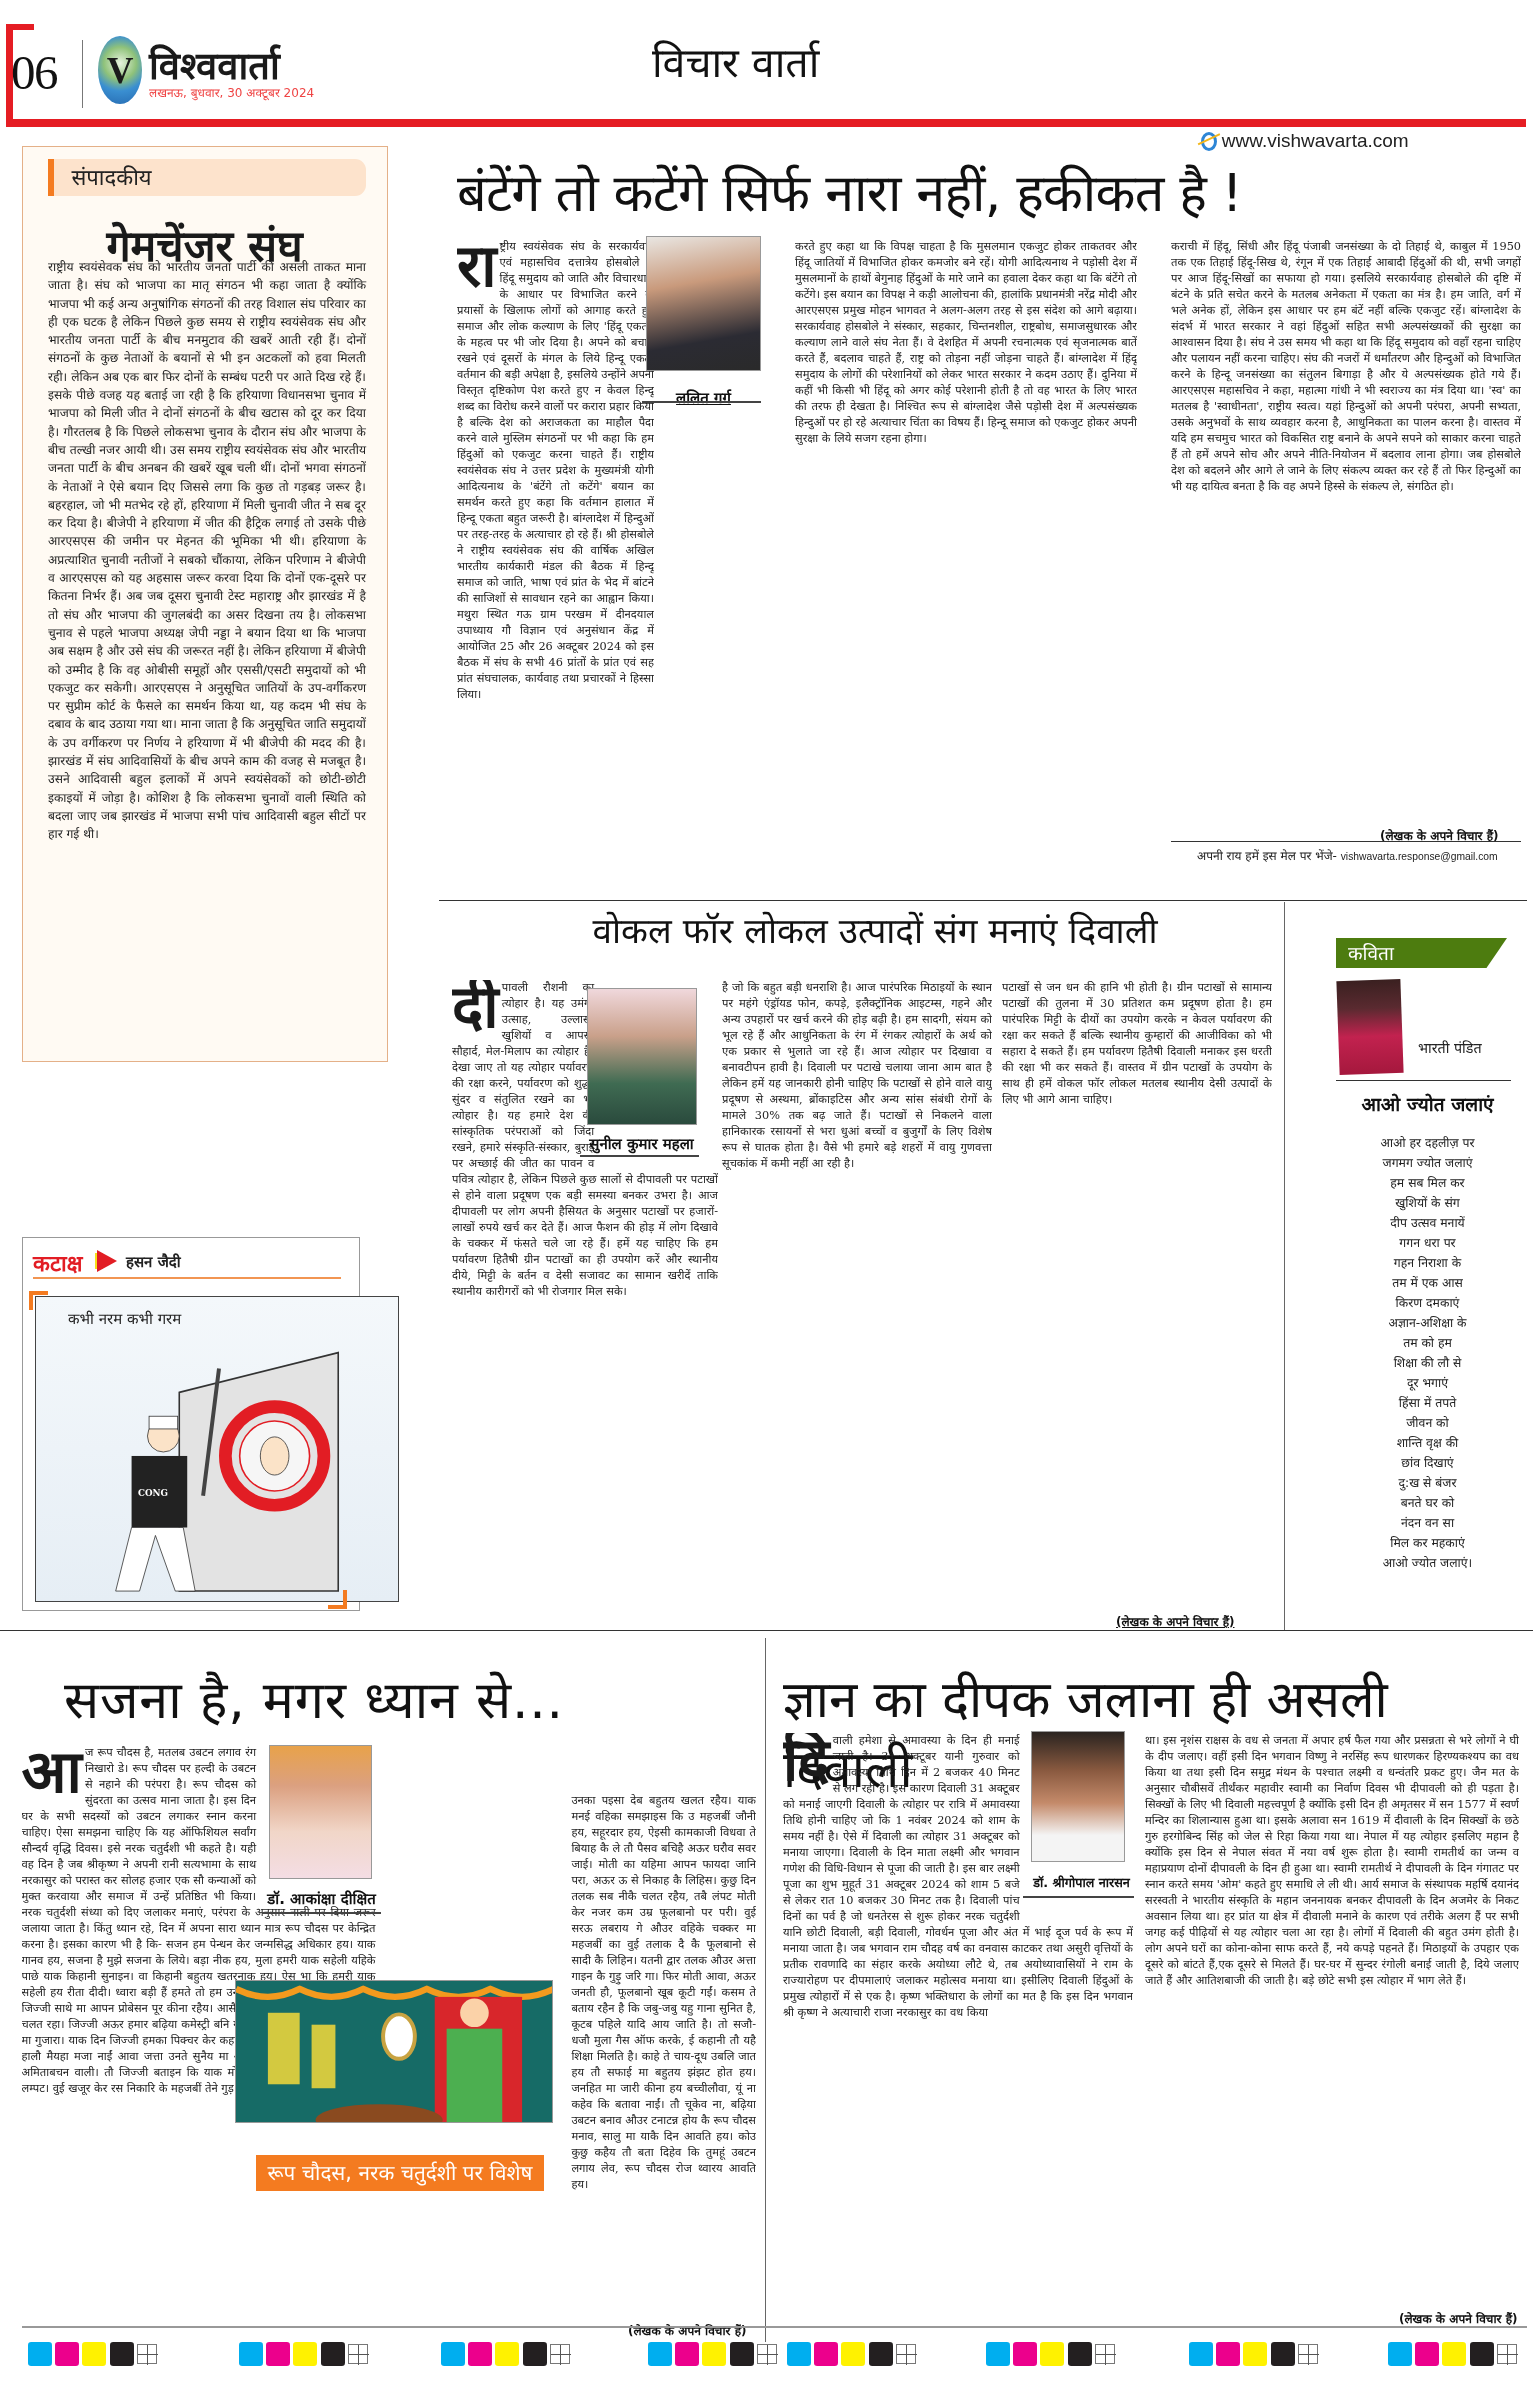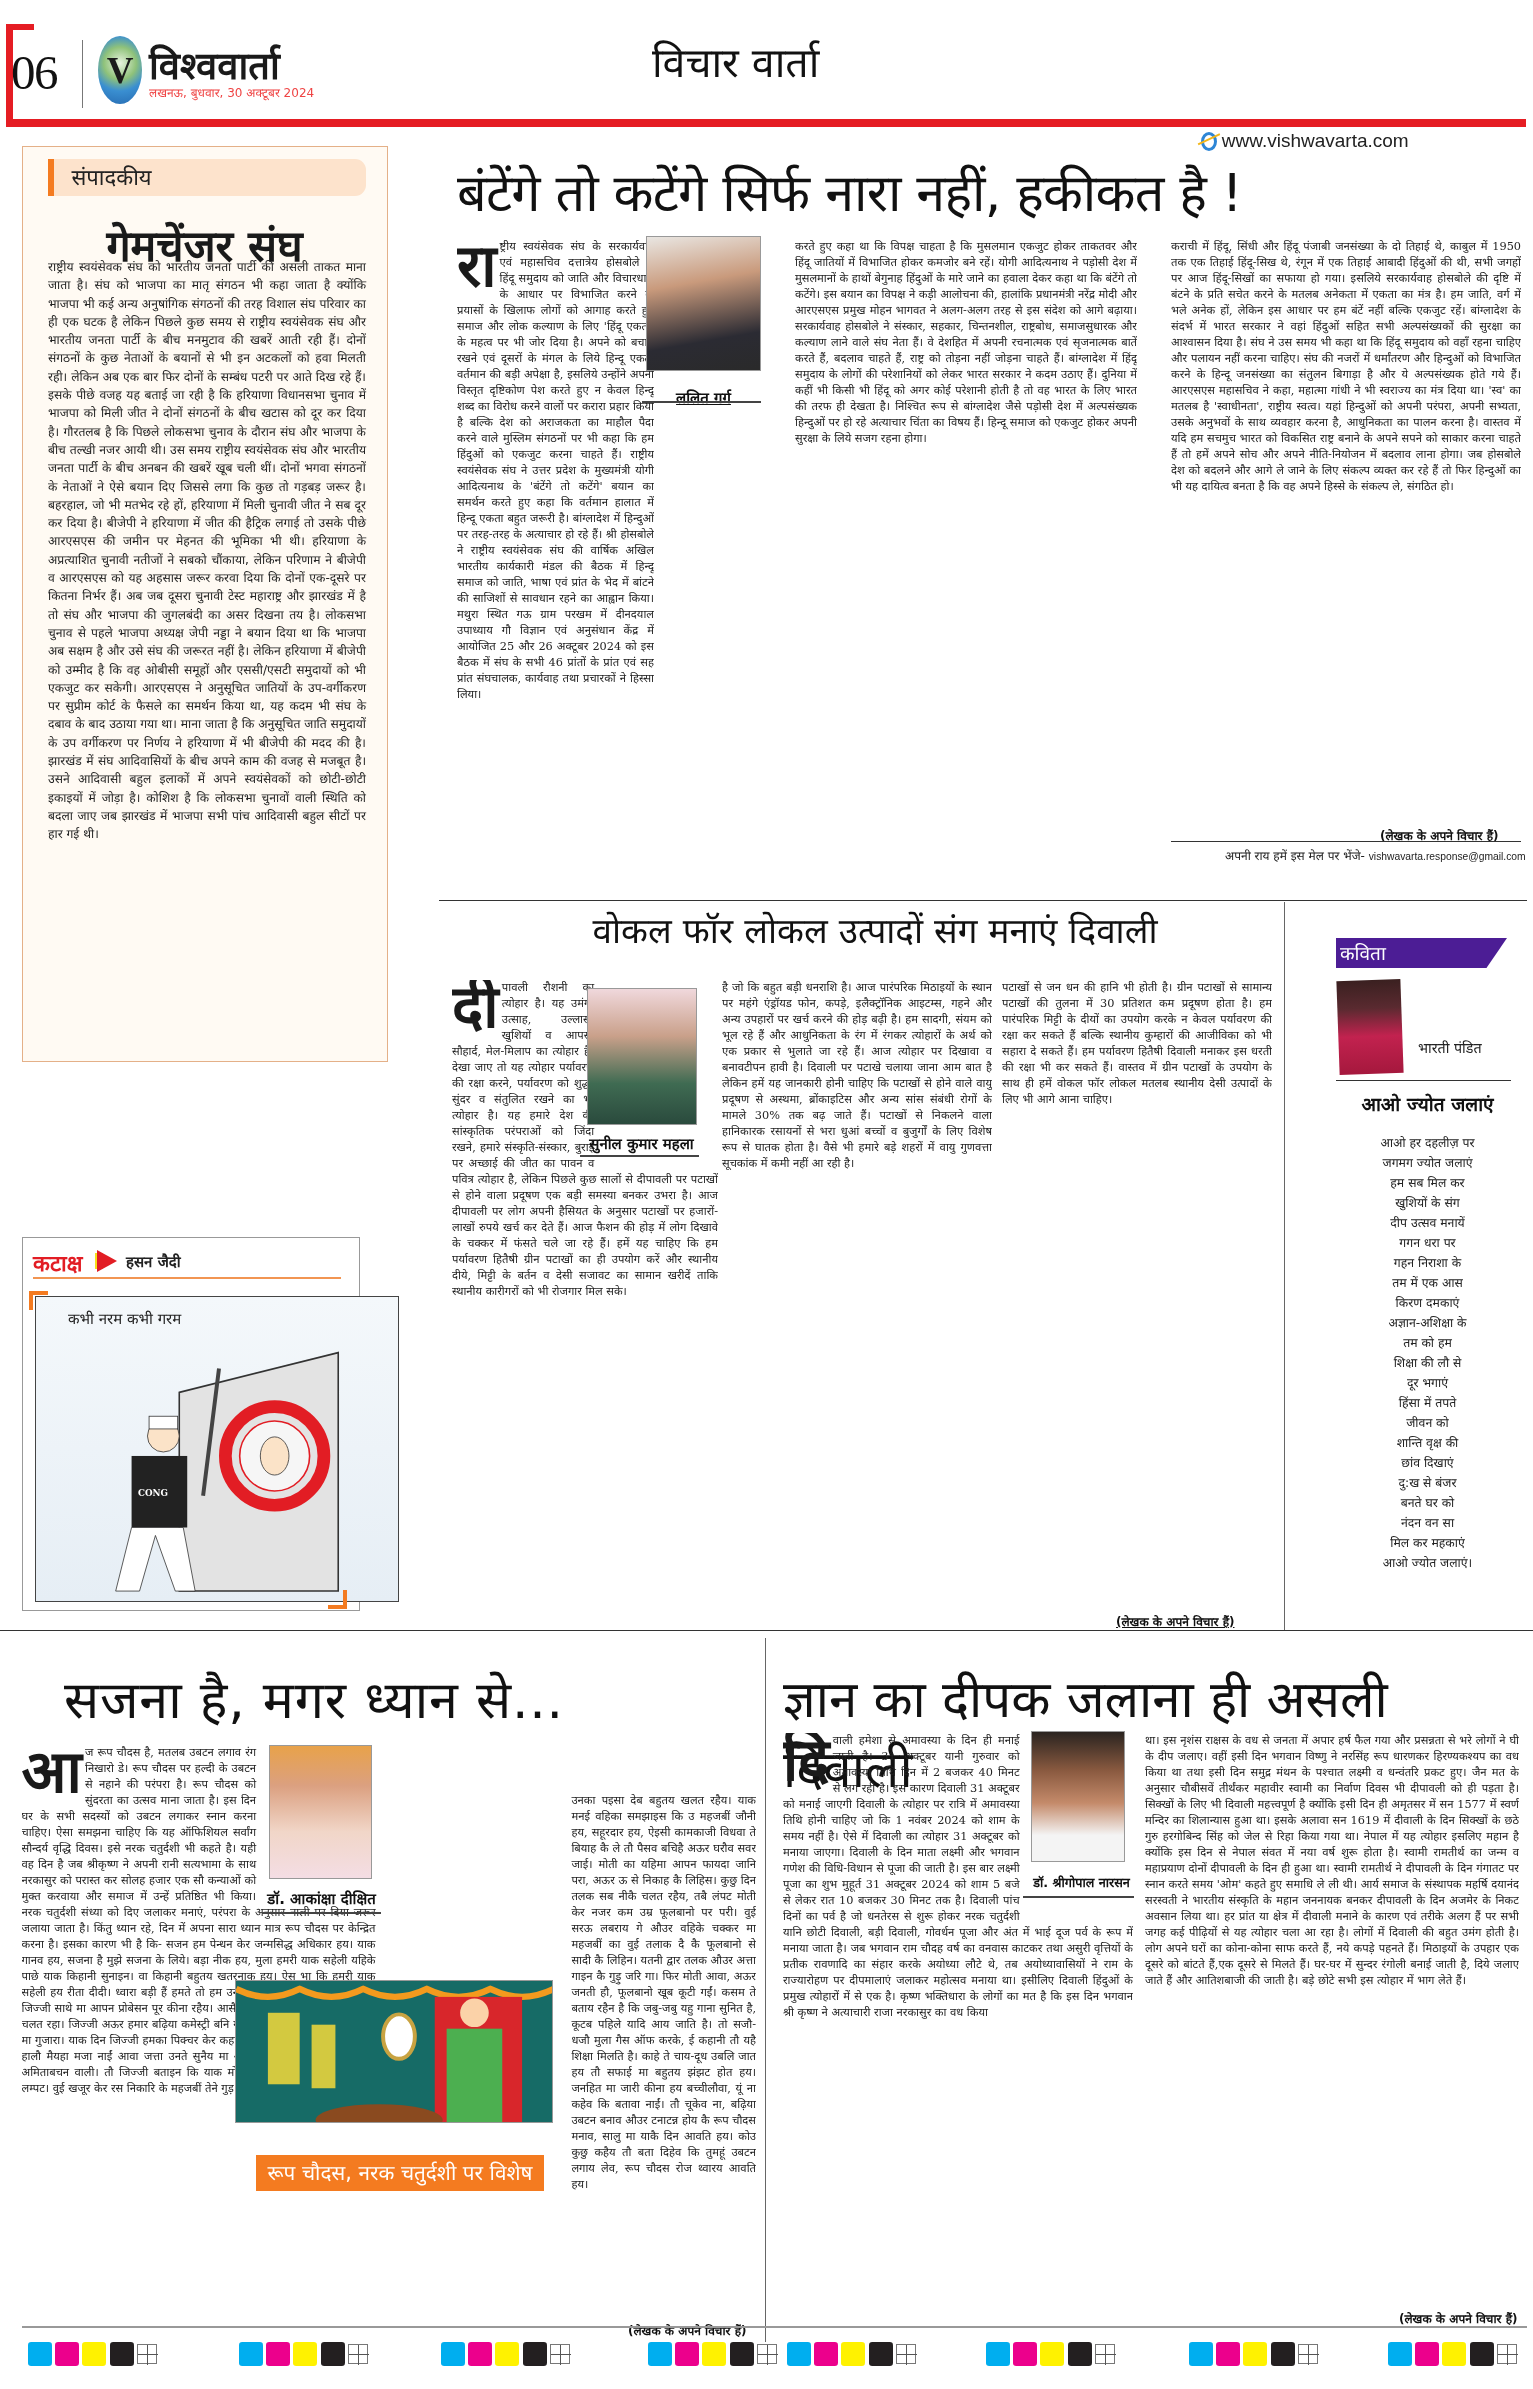--- a/index.html
+++ b/index.html
@@ -38,27 +38,27 @@
   .cartoon-caption { left: 68px; top: 1308px; font-size: 15px; color: #222; }
 
   
   .a1-head { left: 457px; top: 155px; width: 1065px; font-size: 52px; color: #111; letter-spacing: -0.8px; font-weight: 500; }
   .dropcap { font-size: 59px; line-height: 0.9; float: left; margin-right: 3.2px; font-weight: bold; color: #1a1a1a; font-family: "DejaVu Serif", serif; }
   .col { position: absolute; font-size: 11.3px; line-height: 16px; color: #232323; text-align: justify; font-family: "DejaVu Serif", serif; overflow: hidden; }
   .photo { position: absolute; background: linear-gradient(160deg, #d9d2ca 0%, #7a6a5c 45%, #2f2a2a 100%); border: 0.8px solid #999; }
   .byline { position: absolute; font-size: 15px; font-weight: bold; text-align: center; color: #111; }
   .byline-rule { position: absolute; height: 1.6px; background: #444; }
   .credit { position: absolute; font-size: 12px; font-weight: bold; color: #111; text-decoration: underline; }
-  .mail { left: 1197px; top: 847px; font-size: 12px; color: #222; margin-left: 28px; }
+  .mail { left: 1197px; top: 847px; font-size: 12px; color: #222; }
   .mail span { font-family: "Liberation Sans", sans-serif; font-size: 10.3px; }
   .hr { position: absolute; height: 1.6px; background: #333; }
   .vr { position: absolute; width: 0.8px; background: #666; }
 
   
-  .kavita-tag { left: 1336px; top: 938px; width: 171px; height: 30px; background: #4c1d95; color: #fff; font-size: 19px; padding-left: 4px; line-height: 30px; clip-path: polygon(0 0, 100% 0, 88% 100%, 0 100%); }
+  .kavita-tag { left: 1336px; top: 938px; width: 171px; height: 30px; background: #4d7c0f; color: #fff; font-size: 19px; padding-left: 12px; line-height: 30px; clip-path: polygon(0 0, 100% 0, 88% 100%, 0 100%); }
   .poet-photo { left: 1338px; top: 980px; width: 64px; height: 94px; background: linear-gradient(180deg, #3a2020 0%, #5a2a30 30%, #c2224f 60%, #a5183d 100%); transform: rotate(-2deg); }
   .poet-name { left: 1418px; top: 1038px; font-size: 14.3px; color: #222; }
   .poem-rule { left: 1336px; top: 1080px; width: 175px; height: 0.8px; background: #333; }
   .poem-title { left: 1336px; top: 1091px; width: 183px; font-size: 19px; font-weight: bold; text-align: center; color: #111; }
   .poem-lines { left: 1336px; top: 1133px; width: 183px; text-align: center; font-size: 12.3px; line-height: 20px; color: #222; }
 
   
   .a2-head { left: 509px; top: 906px; width: 732px; font-size: 35px; color: #111; text-align: center; }
 
   

